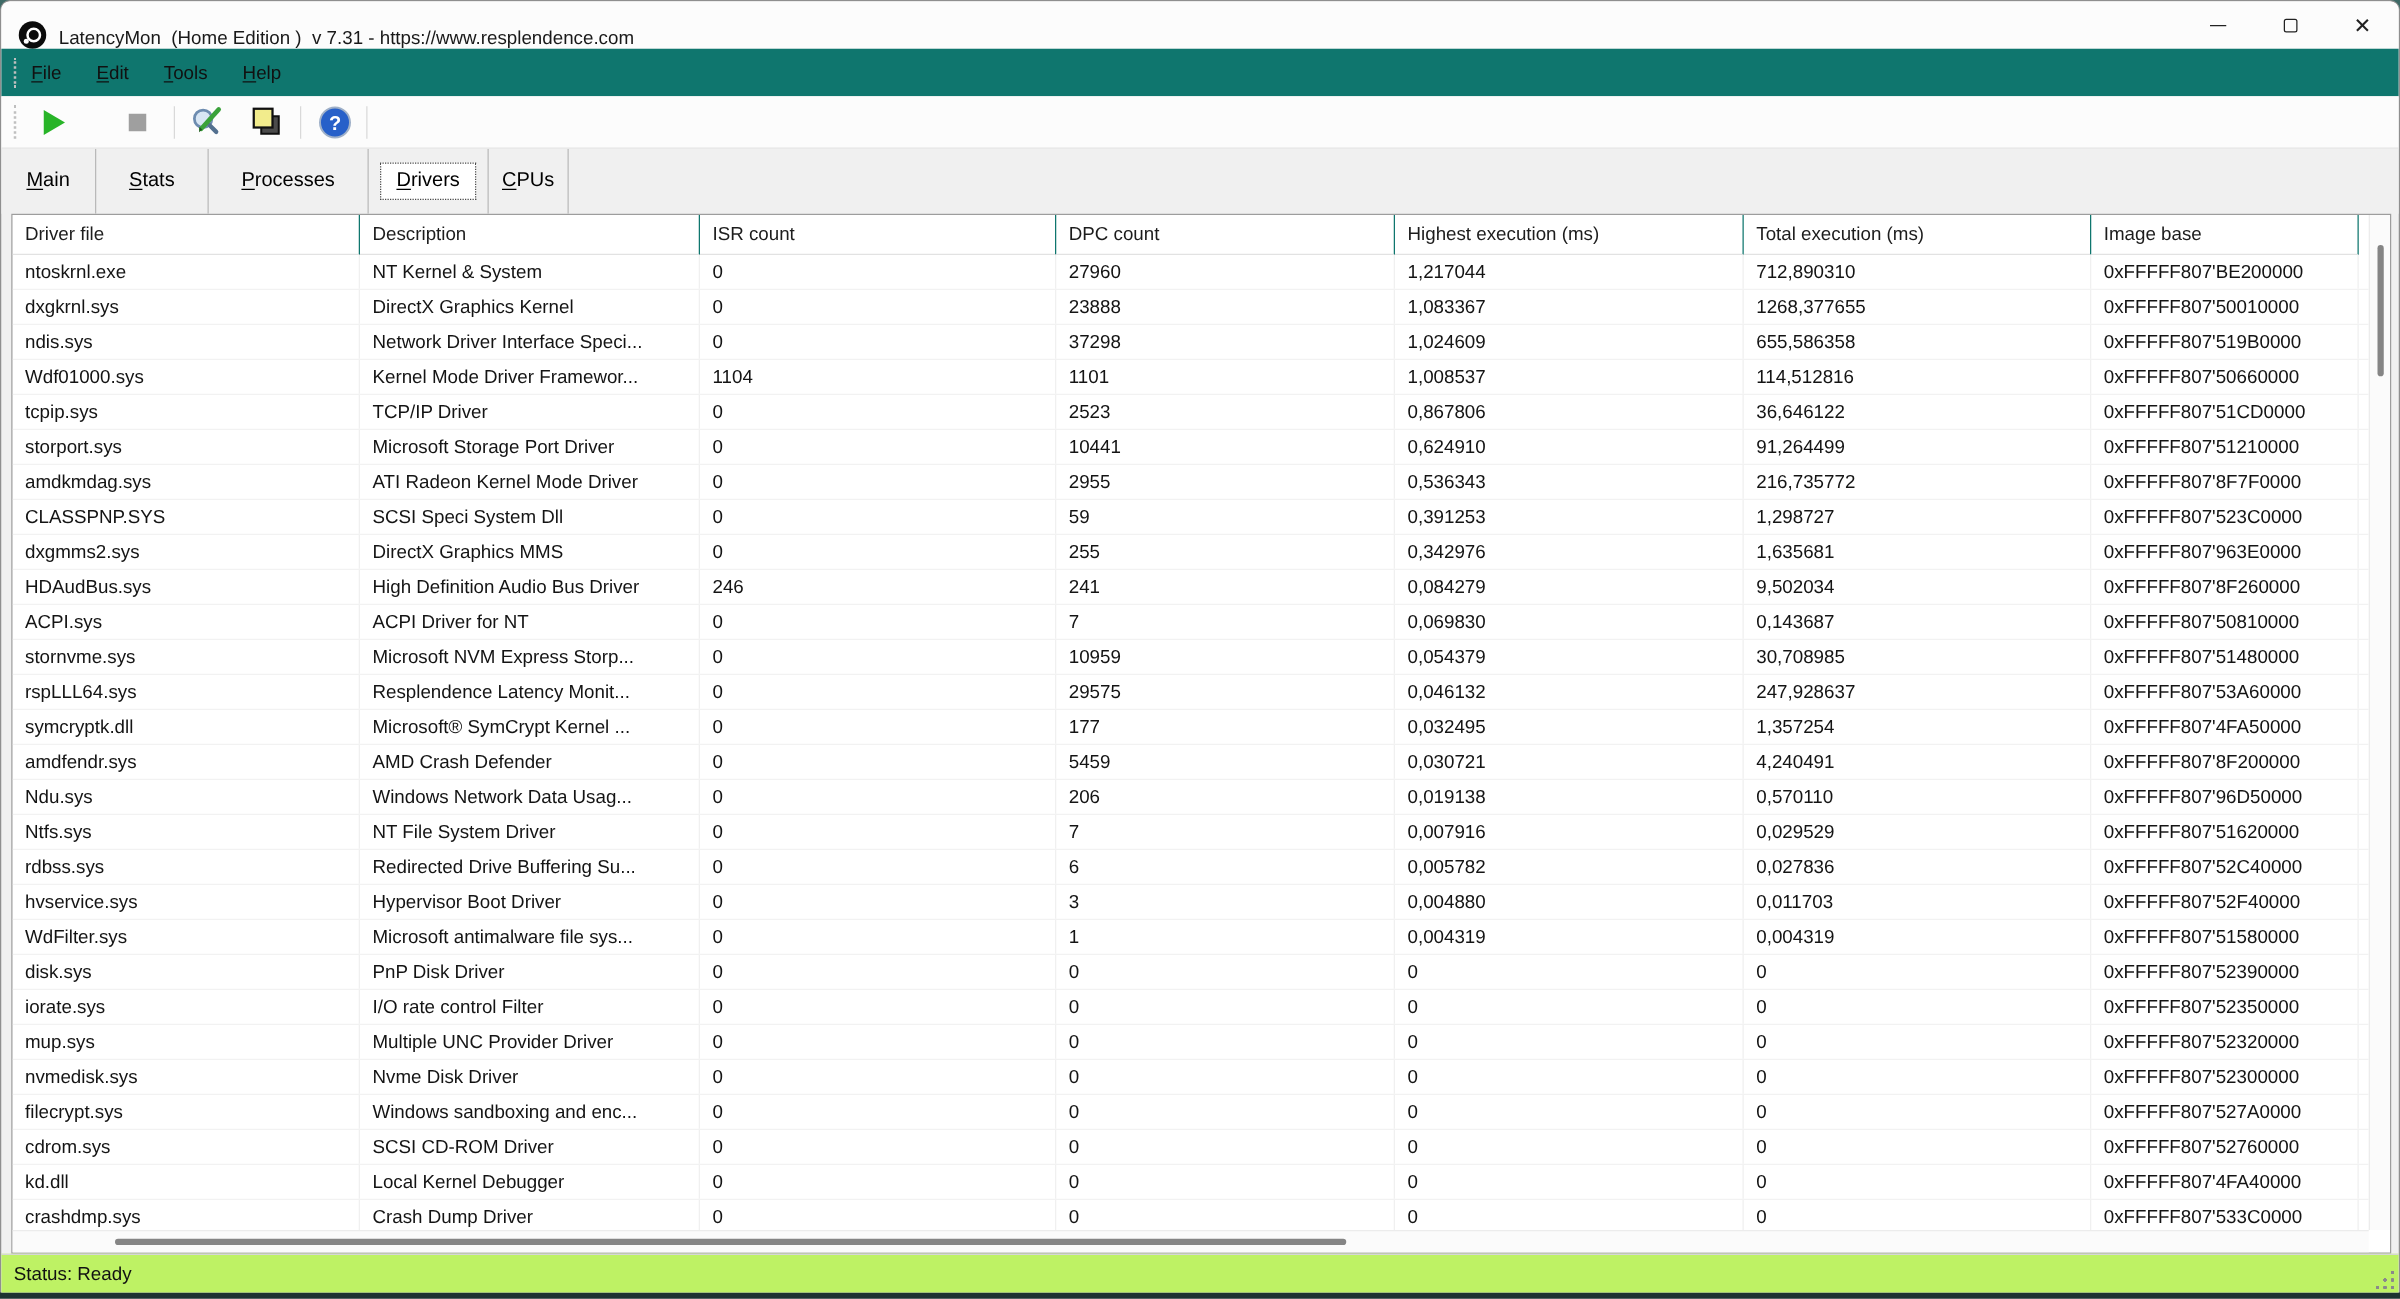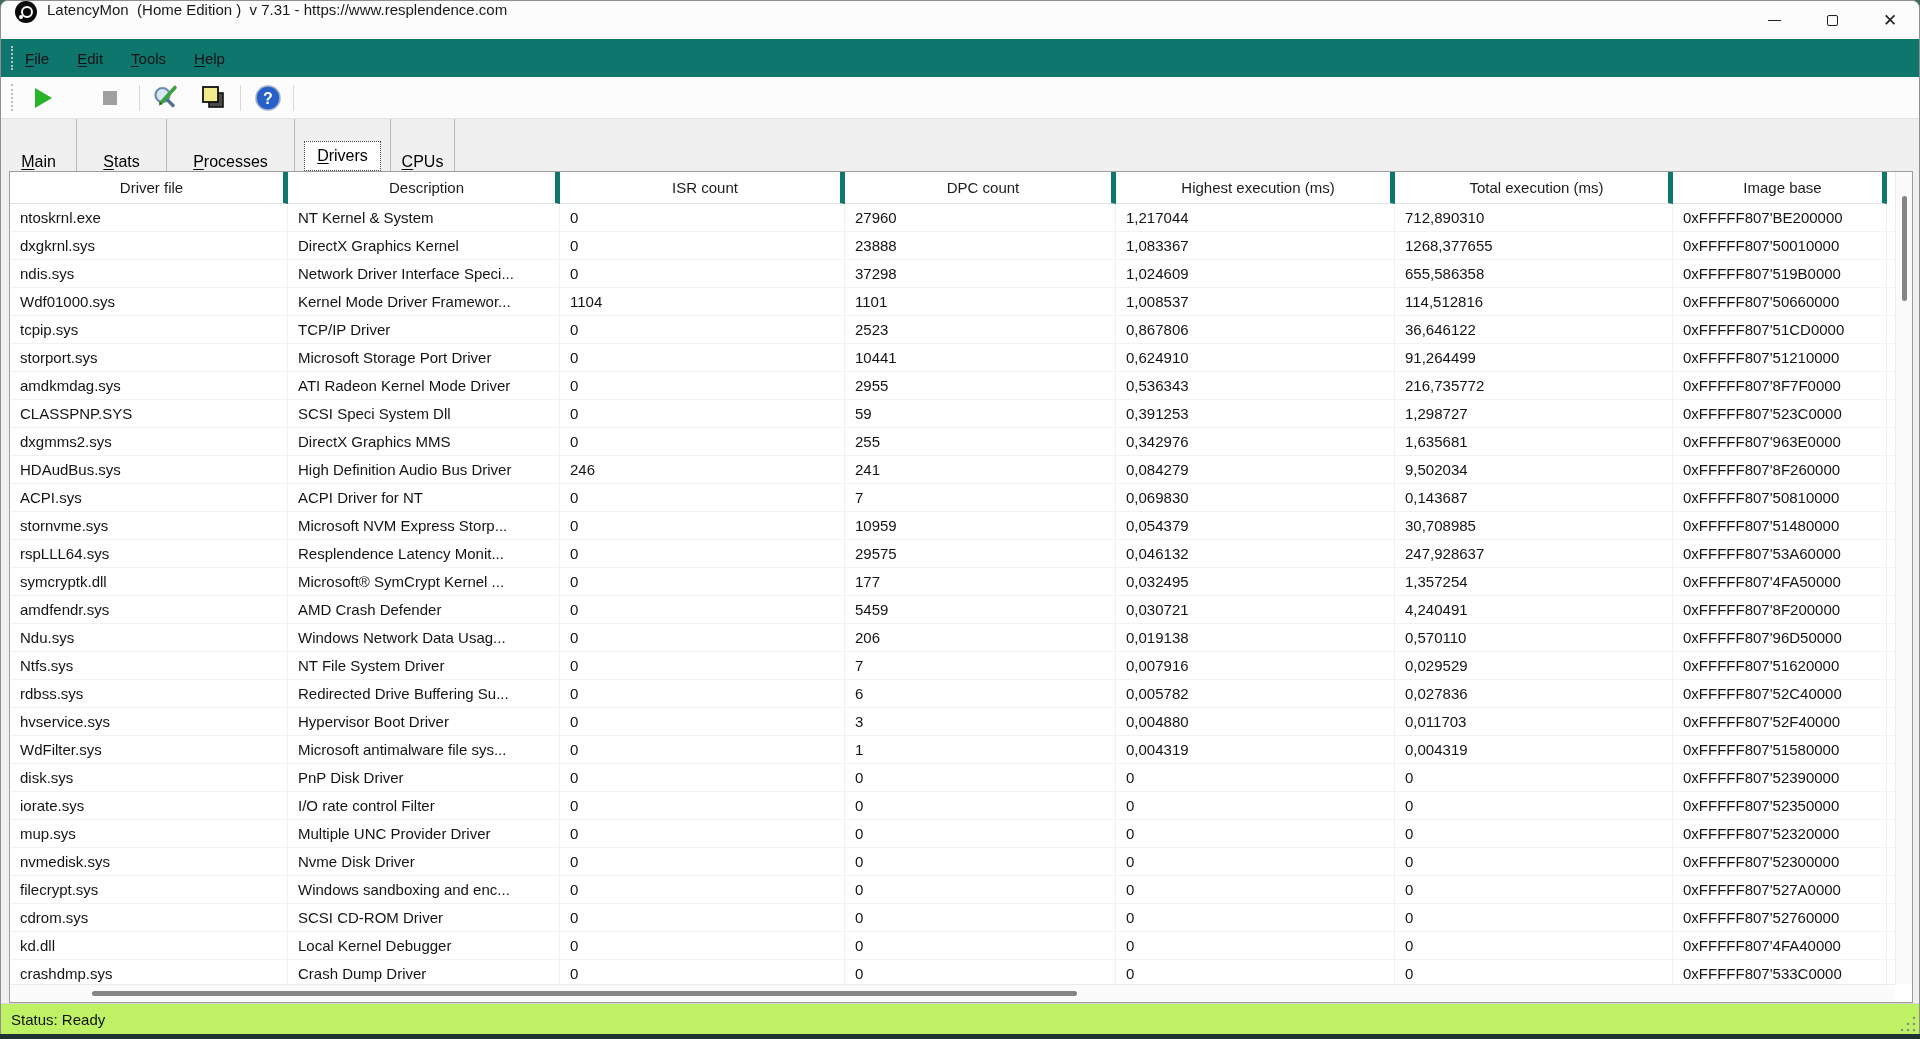--- a/index.html
+++ b/index.html
@@ -8,21 +8,21 @@
     width:1920px; height:1039px; position:relative; overflow:hidden;
     font-family:"Liberation Sans", sans-serif;
     background:linear-gradient(180deg,#3e6a66 0%, #355a56 40%, #1e3331 100%);
   }
   .window {
     position:absolute; left:0; top:0; width:1920px; height:1034px;
     background:#f0f0f0; border-radius:8px 8px 0 0; overflow:hidden;
     border:1px solid #8f8f8f; border-bottom:none;
   }
   
-  .titlebar { height:38px; background:#fcfcfc; display:flex; align-items:flex-start; padding-left:14px; }
+  .titlebar { height:38px; background:#fcfcfc; display:flex; align-items:flex-end; padding-left:14px; }
   .app-icon { width:22px; height:22px; border-radius:50%; background:#0b0b0b; position:relative; flex:0 0 auto; }
   .app-icon::before { content:""; position:absolute; left:6px; top:5px; width:8px; height:8px; border:2px solid #fff; border-radius:50%; }
   .app-icon::after { content:""; position:absolute; left:4px; bottom:4px; width:4px; height:4px; background:#fff; border-radius:50%; }
   .title-text { margin-left:10px; font-size:15px; color:#191919; white-space:pre; }
   .win-controls { margin-left:auto; display:flex; height:38px; }
   .win-btn { width:58px; height:38px; display:flex; align-items:center; justify-content:center; color:#222; }
   .glyph-min { width:13px; height:0; border-top:1.6px solid #222; }
   .glyph-max { width:11px; height:11px; border:1.6px solid #222; border-radius:2px; }
   .glyph-close { font-size:17px; line-height:1; font-weight:400; }
   
@@ -30,27 +30,27 @@
   .bar-gripper { position:absolute; left:10px; top:7px; bottom:7px; width:0; border-left:2px dotted #bfbfbf; }
   .menu-item u { text-decoration:underline; text-underline-offset:2px; }
   
   .toolbar { height:42px; background:#fcfcfc; display:flex; align-items:center; padding-left:24px; border-bottom:1px solid #e3e3e3; position:relative; }
   .tool-btn { display:flex; align-items:center; justify-content:center; width:30px; height:30px; }
   .icon-play { width:0; height:0; border-left:17px solid #28b428; border-top:10px solid transparent; border-bottom:10px solid transparent; margin-left:3px; }
   .icon-stop { width:14px; height:14px; background:#9f9f9f; }
   .tool-sep { width:0; height:26px; border-left:1px solid #d9d9d9; margin:0 6px; }
   
   .tabbar { height:52px; background:#f0f0f0; display:flex; align-items:stretch; font-size:16px; color:#000; }
-  .tab { display:flex; align-items:flex-end; justify-content:center; border-right:1px solid #b9b9b9; }
+  .tab { display:flex; align-items:center; justify-content:center; border-right:1px solid #b9b9b9; }
   .tab u { text-decoration:underline; text-underline-offset:2px; }
   .tab-active-box { background:#ffffff; border:1px dotted #4a4a4a; padding:5px 12px; }
   
   .table { position:absolute; left:8px; top:170px; width:1904px; height:832px; background:#fff; border:1px solid #9d9d9d; overflow:hidden; }
   .thead { height:32px; display:flex; font-size:15px; color:#1c1c1c; }
-  .thead .cell { line-height:31px; border-right:5px solid #0f766e; border-bottom:1px solid #e2e2e2;text-align:center; }
+  .thead .cell { line-height:31px; border-right:1px solid #0f766e; border-bottom:1px solid #e2e2e2; }
   .cell { padding-left:10px; overflow:hidden; white-space:nowrap; flex:0 0 auto; }
   .c0{width:278px}.c1{width:272px}.c2{width:285px}.c3{width:271px}.c4{width:279px}.c5{width:278px}.c6{width:214px}
   .tbody { position:absolute; top:32px; left:0; right:17px; bottom:18px; overflow:hidden; font-size:15px; color:#141414; }
   .trow { height:28px; display:flex; border-bottom:1px solid #f2f2f2; }
   .trow .cell { line-height:27px; border-right:1px solid #f0f0f0; }
   .vscroll { position:absolute; top:0; right:0; width:17px; bottom:18px; background:#fbfbfb; border-left:1px solid #ececec; }
   .vthumb { position:absolute; top:24px; left:6px; width:5px; height:105px; background:#858585; border-radius:3px; }
   .hscroll { position:absolute; left:0; right:17px; bottom:0; height:18px; background:#fbfbfb; border-top:1px solid #ececec; }
   .hthumb { position:absolute; left:82px; top:6px; width:985px; height:5px; background:#858585; border-radius:3px; }
   

